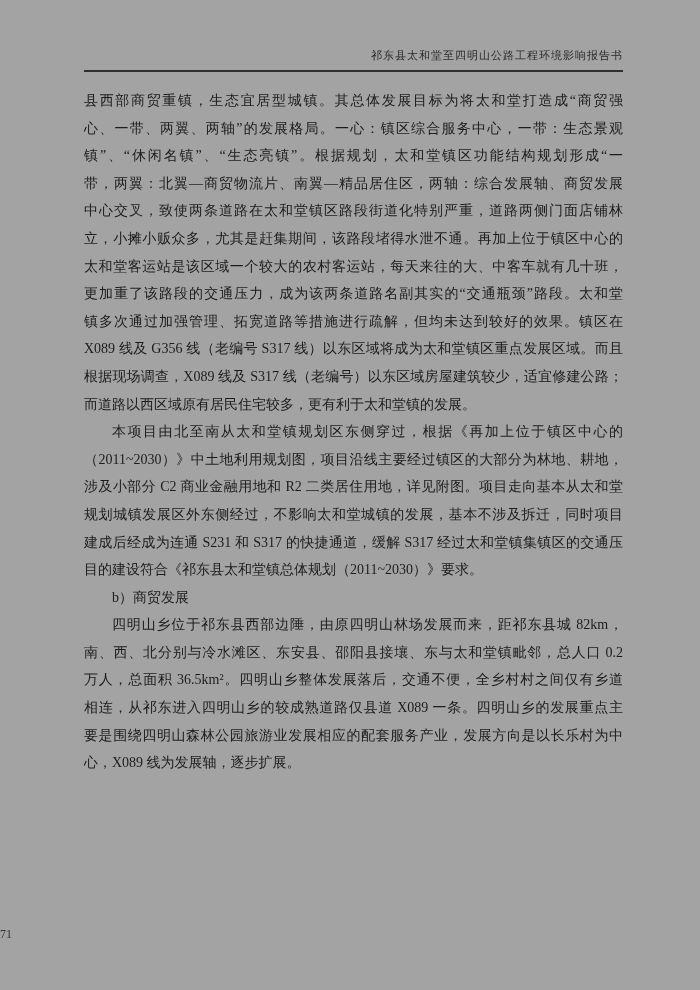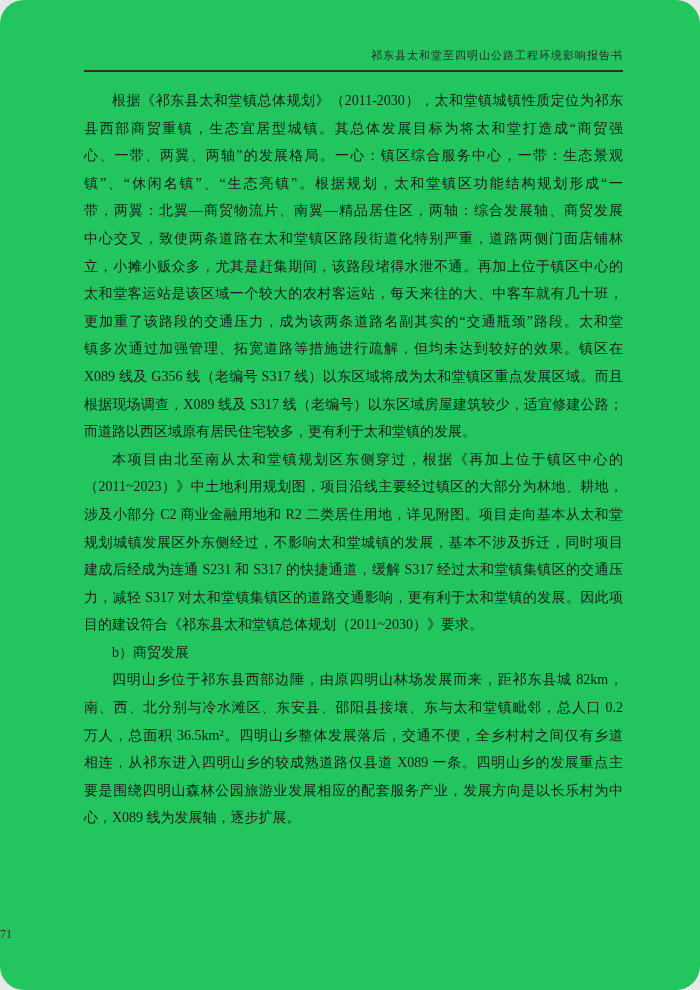--- a/index.html
+++ b/index.html
@@ -2,25 +2,24 @@
 <html><head>
 <meta charset="utf-8">
 <style>
   * { margin: 0; padding: 0; box-sizing: border-box; }
   html, body { background: #e8e8e8; }
   .page {
     position: relative;
     width: 700px;
     height: 990px;
     margin: 0 auto;
-    background: #22c55e;
+    background: #a3a3a3;
     font-family: "Liberation Serif", "DejaVu Serif", serif;
     color: #1c1c1c;
     overflow: hidden;
-    border-radius: 24px;
   }
   .page-inner {
     position: absolute;
     left: 84px;
     right: 77px;
     top: 48px;
   }
   .header-title {
     text-align: right;
     font-size: 11px;
@@ -63,39 +62,37 @@
 </head>
 <body>
 
 <div class="page">
   <div class="page-inner">
     <div class="header">
       <div class="header-title">祁东县太和堂至四明山公路工程环境影响报告书</div>
       <div class="header-rule"></div>
     </div>
     <div class="doc-body">
-        <div class="line indent">根据《祁东县太和堂镇总体规划》（2011-2030），太和堂镇城镇性质定位为祁东</div>
         <div class="line">县西部商贸重镇，生态宜居型城镇。其总体发展目标为将太和堂打造成“商贸强</div>
         <div class="line">心、一带、两翼、两轴”的发展格局。一心：镇区综合服务中心，一带：生态景观</div>
         <div class="line">镇”、“休闲名镇”、“生态亮镇”。根据规划，太和堂镇区功能结构规划形成“一</div>
         <div class="line">带，两翼：北翼—商贸物流片、南翼—精品居住区，两轴：综合发展轴、商贸发展</div>
         <div class="line">中心交叉，致使两条道路在太和堂镇区路段街道化特别严重，道路两侧门面店铺林</div>
         <div class="line">立，小摊小贩众多，尤其是赶集期间，该路段堵得水泄不通。再加上位于镇区中心的</div>
         <div class="line">太和堂客运站是该区域一个较大的农村客运站，每天来往的大、中客车就有几十班，</div>
         <div class="line">更加重了该路段的交通压力，成为该两条道路名副其实的“交通瓶颈”路段。太和堂</div>
         <div class="line">镇多次通过加强管理、拓宽道路等措施进行疏解，但均未达到较好的效果。镇区在</div>
         <div class="line">X089 线及 G356 线（老编号 S317 线）以东区域将成为太和堂镇区重点发展区域。而且</div>
         <div class="line">根据现场调查，X089 线及 S317 线（老编号）以东区域房屋建筑较少，适宜修建公路；</div>
         <div class="line last">而道路以西区域原有居民住宅较多，更有利于太和堂镇的发展。</div>
         <div class="line indent">本项目由北至南从太和堂镇规划区东侧穿过，根据《再加上位于镇区中心的</div>
-        <div class="line">（2011~2023）》中土地利用规划图，项目沿线主要经过镇区的大部分为林地、耕地，</div>
+        <div class="line">（2011~2030）》中土地利用规划图，项目沿线主要经过镇区的大部分为林地、耕地，</div>
         <div class="line">涉及小部分 C2 商业金融用地和 R2 二类居住用地，详见附图。项目走向基本从太和堂</div>
         <div class="line">规划城镇发展区外东侧经过，不影响太和堂城镇的发展，基本不涉及拆迁，同时项目</div>
         <div class="line">建成后经成为连通 S231 和 S317 的快捷通道，缓解 S317 经过太和堂镇集镇区的交通压</div>
-        <div class="line">力，减轻 S317 对太和堂镇集镇区的道路交通影响，更有利于太和堂镇的发展。因此项</div>
         <div class="line last">目的建设符合《祁东县太和堂镇总体规划（2011~2030）》要求。</div>
         <div class="line last indent">b）商贸发展</div>
         <div class="line indent">四明山乡位于祁东县西部边陲，由原四明山林场发展而来，距祁东县城 82km，</div>
         <div class="line">南、西、北分别与冷水滩区、东安县、邵阳县接壤、东与太和堂镇毗邻，总人口 0.2</div>
         <div class="line">万人，总面积 36.5km²。四明山乡整体发展落后，交通不便，全乡村村之间仅有乡道</div>
         <div class="line">相连，从祁东进入四明山乡的较成熟道路仅县道 X089 一条。四明山乡的发展重点主</div>
         <div class="line">要是围绕四明山森林公园旅游业发展相应的配套服务产业，发展方向是以长乐村为中</div>
         <div class="line last">心，X089 线为发展轴，逐步扩展。</div>
       </div>
   </div>

